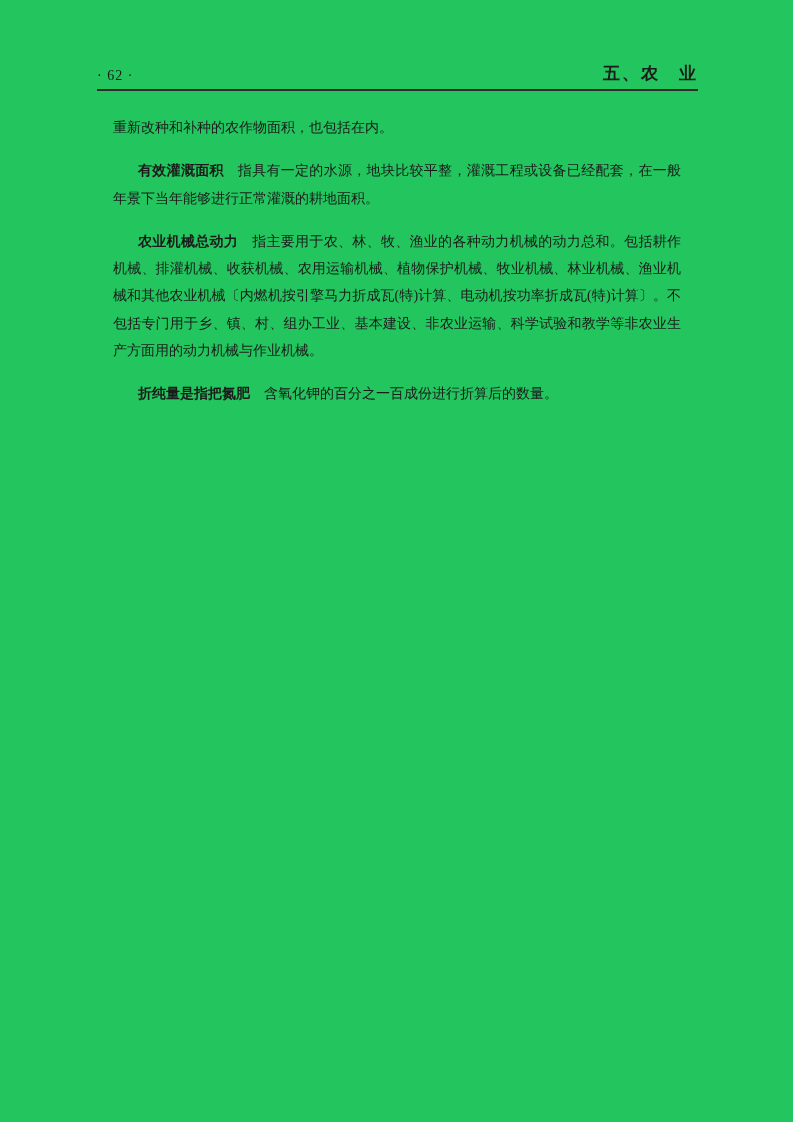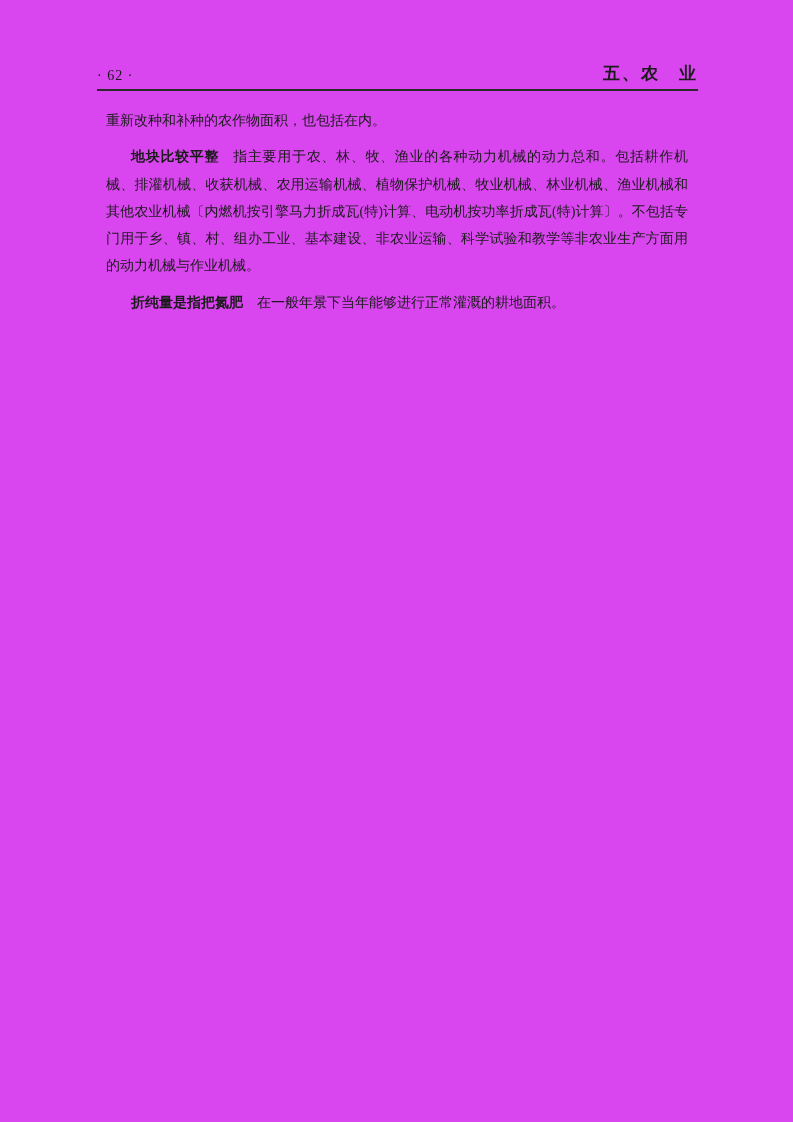--- a/index.html
+++ b/index.html
@@ -4,21 +4,21 @@
 <style>
   html, body {
     margin: 0;
     padding: 0;
     background: #ffffff;
   }
   .page {
     position: relative;
     width: 793px;
     height: 1122px;
-    background: #d946ef;
+    background: #22c55e;
     overflow: hidden;
     font-family: "Liberation Serif", "DejaVu Serif", serif;
     color: #1b1b1b;
   }
   
   .running-head {
     position: absolute;
     left: 97px;
     top: 62px;
     width: 601px;
@@ -50,21 +50,21 @@
     position: absolute;
     left: 97px;
     top: 98px;
     width: 600px;
     font-size: 14px;
     line-height: 27.3px;
     text-align: justify;
     text-justify: inter-ideograph;
   }
   .para {
-    margin: 9px;
+    margin: 16px;
     padding: 0;
   }
   .para.indent {
     text-indent: 25px;
   }
   .term {
     font-weight: bold;
     font-family: "Liberation Sans", "DejaVu Sans", sans-serif;
     padding-right: 14px;
   }
@@ -76,21 +76,22 @@
 
   <div class="running-head">
     <span class="page-num">· 62 ·</span>
     <span class="section-title">五、农　业</span>
   </div>
 
   <div class="body-text">
 
     <p class="para"><span>重新改种和补种的农作物面积，也包括在内。</span></p>
 
+    <p class="para indent"><b class="term">有效灌溉面积</b><span>指具有一定的水源，地块比较平整，灌溉工程或设备已经配套，在一般年景下当年能够进行正常灌溉的耕地面积。</span></p>
 
 
-    <p class="para indent"><b class="term">地块比较平整</b><span>指主要用于农、林、牧、渔业的各种动力机械的动力总和。包括耕作机械、排灌机械、收获机械、农用运输机械、植物保护机械、牧业机械、林业机械、渔业机械和其他农业机械〔内燃机按引擎马力折成瓦(特)计算、电动机按功率折成瓦(特)计算〕。不包括专门用于乡、镇、村、组办工业、基本建设、非农业运输、科学试验和教学等非农业生产方面用的动力机械与作业机械。</span></p>
+    <p class="para indent"><b class="term">农业机械总动力</b><span>指主要用于农、林、牧、渔业的各种动力机械的动力总和。包括耕作机械、排灌机械、收获机械、农用运输机械、植物保护机械、牧业机械、林业机械、渔业机械和其他农业机械〔内燃机按引擎马力折成瓦(特)计算、电动机按功率折成瓦(特)计算〕。不包括专门用于乡、镇、村、组办工业、基本建设、非农业运输、科学试验和教学等非农业生产方面用的动力机械与作业机械。</span></p>
 
-    <p class="para indent"><b class="term">折纯量是指把氮肥</b><span>在一般年景下当年能够进行正常灌溉的耕地面积。</span></p>
+    <p class="para indent"><b class="term">折纯量是指把氮肥</b><span>含氧化钾的百分之一百成份进行折算后的数量。</span></p>
 
   </div>
 
 </div>
 
 </body></html>

